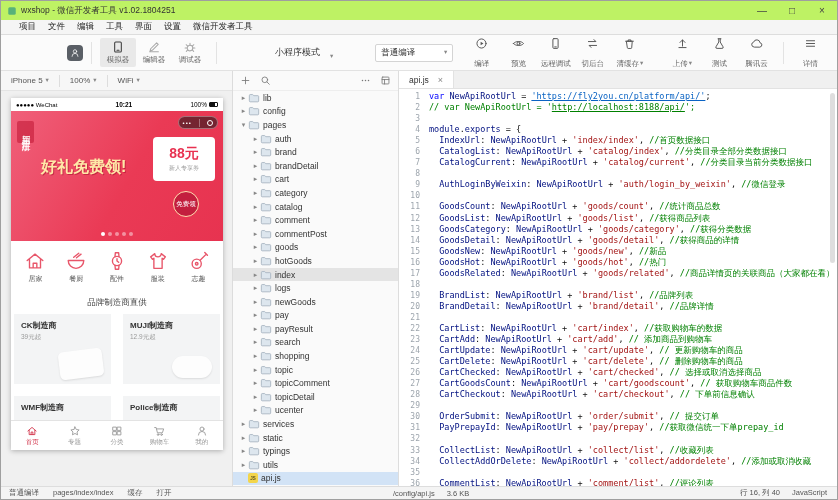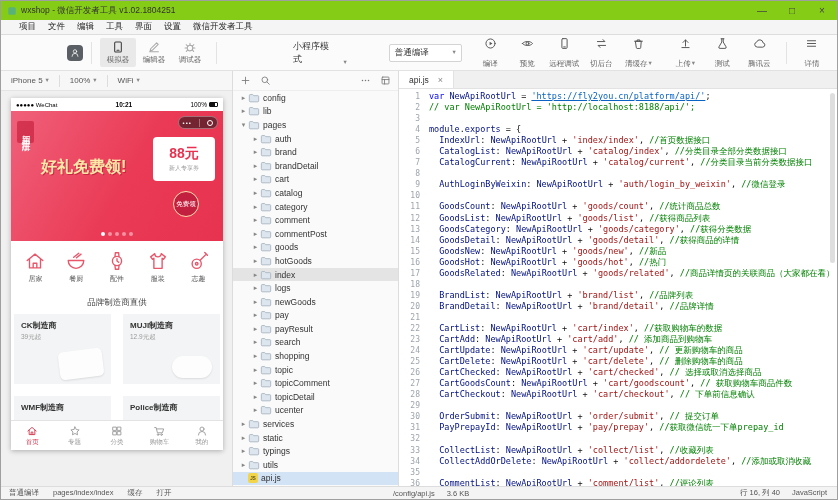--- a/index.html
+++ b/index.html
@@ -1,33 +1,33 @@
 <!DOCTYPE html>
 <html><head>
 <meta charset="utf-8">
 <style>
 *{box-sizing:border-box;margin:0;padding:0}
 html,body{width:838px;height:500px;overflow:hidden}
 body{font-family:"Liberation Sans","DejaVu Sans",sans-serif;font-size:9px;color:#333;background:#ccc}
 .icon{display:inline-flex}.icon svg{display:block}
 .window{width:838px;height:500px;display:flex;flex-direction:column;background:#fff;border:1px solid #9f9f9f}
-.titlebar{height:19px;background:#84cc16;display:flex;align-items:center;padding-left:6px;flex:none}
+.titlebar{height:19px;background:#bef264;display:flex;align-items:center;padding-left:6px;flex:none}
 .title{font-size:8.5px;color:#333;margin-left:4px}
 .win-controls{margin-left:auto;display:flex;height:100%}
 .win-controls span{width:30px;display:flex;align-items:center;justify-content:center;font-size:10px;color:#444}
 .menubar{height:15px;background:#f5f5f5;border-bottom:1px solid #ddd;display:flex;align-items:center;padding-left:12px;flex:none}
 .menu-item{font-size:8.5px;padding:0 6px;color:#222}
 .toolbar{height:36px;background:#fbfbfb;border-bottom:1px solid #e2e2e2;display:flex;align-items:center;padding:0 8px;flex:none}
 .avatar{width:16px;height:16px;border-radius:4px;background:#5a5f66;color:#fff;display:flex;align-items:center;justify-content:center;margin-left:58px;flex:none}
 .tb-sep{width:1px;height:22px;background:#e3e3e3;margin:0 8px;flex:none}
 .toggles{display:flex}
 .tb-toggle{width:36px;display:flex;flex-direction:column;align-items:center;gap:1px;color:#a9a9a9;padding:2px 0;border-radius:2px}
 .tb-toggle.active{color:#3c3c3c;background:#e9e9e9}
 .tb-label{font-size:7.5px;color:#666}
-.mode-select{margin-left:68px;display:flex;align-items:flex-end;gap:10px;font-size:9px;color:#333}
+.mode-select{margin-left:50px;display:flex;align-items:flex-end;gap:10px;font-size:9px;color:#333}
 .compile-select{margin-left:42px;width:78px;height:18px;border:1px solid #d4d4d4;border-radius:2px;background:#fff;display:flex;align-items:center;justify-content:space-between;padding:0 5px;font-size:8.5px;color:#333}
 .tb-actions{display:flex;margin-left:10px}
 .tb-action{width:37px;display:flex;flex-direction:column;align-items:center;gap:9px;color:#555;padding:2px 0}
 .tb-action .tb-label{display:flex;align-items:center;gap:1px}
 .spacer{flex:1}
 .caret-sm{font-size:6.5px;color:#888;line-height:1}
 .main{flex:1;display:flex;min-height:0}
 .simulator{width:232px;background:#f0f0f0;border-right:1px solid #dcdcdc;position:relative;flex:none}
 .sim-header{height:20px;background:#f7f7f7;border-bottom:1px solid #e4e4e4;display:flex;align-items:center}
 .sim-select{display:flex;align-items:center;gap:3px;padding:0 10px;font-size:8px;color:#555}
@@ -83,21 +83,21 @@
 .tab-close{color:#888;font-size:9px}
 .ed-code{flex:1;overflow:hidden;padding-top:2px;font-family:"DejaVu Sans Mono",monospace;font-size:8.5px}
 .code-line{display:flex;height:11.05px;line-height:11.05px}
 .ln{width:30px;text-align:right;padding-right:9px;color:#9da5ad;flex:none;font-size:8px}
 .lc{white-space:pre;color:#111}
 .tok-kw{color:#0000ff}
 .tok-id{color:#001080}
 .tok-str{color:#a31515}
 .tok-url{color:#0b64c4;text-decoration:underline}
 .tok-com{color:#008000}
-.tok-curl{}
+.tok-curl{text-decoration:underline}
 .ed-scroll{position:absolute;right:2px;top:22px;width:5px;height:170px;background:rgba(0,0,0,.13);border-radius:3px}
 .statusbar{height:13px;background:#f4f4f4;border-top:1px solid #ddd;display:flex;align-items:center;font-size:7.5px;color:#555;flex:none}
 .sb-left{display:flex;gap:14px;padding-left:8px;width:392px;flex:none}
 .sb-file{display:flex;gap:12px;flex:1}
 .sb-right{display:flex;gap:12px;padding-right:10px}
 </style>
 </head>
 <body>
 
 <div class="window">
@@ -455,30 +455,30 @@
           </span>
         </div>
       <div class="ft-list">
           <div class="tree-row" style="padding-left:6px">
             <span class="caret">▸</span>
             <span class="icon ft-ic">
               <svg viewBox="0 0 16 16" width="12" height="12" fill="none" stroke="currentColor" stroke-width="1.2" stroke-linecap="round" stroke-linejoin="round">
                 <path d="M1.8 4.4c0-.6.4-1 1-1h3.4l1.6 1.5h5.4c.6 0 1 .4 1 1v6.2c0 .6-.4 1-1 1H2.8c-.6 0-1-.4-1-1z" fill="#dde6ee" stroke="#a9b6c2"></path>
               </svg>
             </span>
+            <span class="tree-label">lib</span>
+          </div>
+          <div class="tree-row" style="padding-left:6px">
+            <span class="caret">▸</span>
+            <span class="icon ft-ic">
+              <svg viewBox="0 0 16 16" width="12" height="12" fill="none" stroke="currentColor" stroke-width="1.2" stroke-linecap="round" stroke-linejoin="round">
+                <path d="M1.8 4.4c0-.6.4-1 1-1h3.4l1.6 1.5h5.4c.6 0 1 .4 1 1v6.2c0 .6-.4 1-1 1H2.8c-.6 0-1-.4-1-1z" fill="#dde6ee" stroke="#a9b6c2"></path>
+              </svg>
+            </span>
             <span class="tree-label">config</span>
-          </div>
-          <div class="tree-row" style="padding-left:6px">
-            <span class="caret">▸</span>
-            <span class="icon ft-ic">
-              <svg viewBox="0 0 16 16" width="12" height="12" fill="none" stroke="currentColor" stroke-width="1.2" stroke-linecap="round" stroke-linejoin="round">
-                <path d="M1.8 4.4c0-.6.4-1 1-1h3.4l1.6 1.5h5.4c.6 0 1 .4 1 1v6.2c0 .6-.4 1-1 1H2.8c-.6 0-1-.4-1-1z" fill="#dde6ee" stroke="#a9b6c2"></path>
-              </svg>
-            </span>
-            <span class="tree-label">lib</span>
           </div>
           <div class="tree-row" style="padding-left:6px">
             <span class="caret">▾</span>
             <span class="icon ft-ic">
               <svg viewBox="0 0 16 16" width="12" height="12" fill="none" stroke="currentColor" stroke-width="1.2" stroke-linecap="round" stroke-linejoin="round">
                 <path d="M1.8 4.4c0-.6.4-1 1-1h3.4l1.6 1.5h5.4c.6 0 1 .4 1 1v6.2c0 .6-.4 1-1 1H2.8c-.6 0-1-.4-1-1z" fill="#dde6ee" stroke="#a9b6c2"></path>
               </svg>
             </span>
             <span class="tree-label">pages</span>
           </div>
@@ -518,30 +518,30 @@
             </span>
             <span class="tree-label">cart</span>
           </div>
           <div class="tree-row" style="padding-left:18px">
             <span class="caret">▸</span>
             <span class="icon ft-ic">
               <svg viewBox="0 0 16 16" width="12" height="12" fill="none" stroke="currentColor" stroke-width="1.2" stroke-linecap="round" stroke-linejoin="round">
                 <path d="M1.8 4.4c0-.6.4-1 1-1h3.4l1.6 1.5h5.4c.6 0 1 .4 1 1v6.2c0 .6-.4 1-1 1H2.8c-.6 0-1-.4-1-1z" fill="#dde6ee" stroke="#a9b6c2"></path>
               </svg>
             </span>
+            <span class="tree-label">category</span>
+          </div>
+          <div class="tree-row" style="padding-left:18px">
+            <span class="caret">▸</span>
+            <span class="icon ft-ic">
+              <svg viewBox="0 0 16 16" width="12" height="12" fill="none" stroke="currentColor" stroke-width="1.2" stroke-linecap="round" stroke-linejoin="round">
+                <path d="M1.8 4.4c0-.6.4-1 1-1h3.4l1.6 1.5h5.4c.6 0 1 .4 1 1v6.2c0 .6-.4 1-1 1H2.8c-.6 0-1-.4-1-1z" fill="#dde6ee" stroke="#a9b6c2"></path>
+              </svg>
+            </span>
             <span class="tree-label">catalog</span>
-          </div>
-          <div class="tree-row" style="padding-left:18px">
-            <span class="caret">▸</span>
-            <span class="icon ft-ic">
-              <svg viewBox="0 0 16 16" width="12" height="12" fill="none" stroke="currentColor" stroke-width="1.2" stroke-linecap="round" stroke-linejoin="round">
-                <path d="M1.8 4.4c0-.6.4-1 1-1h3.4l1.6 1.5h5.4c.6 0 1 .4 1 1v6.2c0 .6-.4 1-1 1H2.8c-.6 0-1-.4-1-1z" fill="#dde6ee" stroke="#a9b6c2"></path>
-              </svg>
-            </span>
-            <span class="tree-label">category</span>
           </div>
           <div class="tree-row" style="padding-left:18px">
             <span class="caret">▸</span>
             <span class="icon ft-ic">
               <svg viewBox="0 0 16 16" width="12" height="12" fill="none" stroke="currentColor" stroke-width="1.2" stroke-linecap="round" stroke-linejoin="round">
                 <path d="M1.8 4.4c0-.6.4-1 1-1h3.4l1.6 1.5h5.4c.6 0 1 .4 1 1v6.2c0 .6-.4 1-1 1H2.8c-.6 0-1-.4-1-1z" fill="#dde6ee" stroke="#a9b6c2"></path>
               </svg>
             </span>
             <span class="tree-label">comment</span>
           </div>

